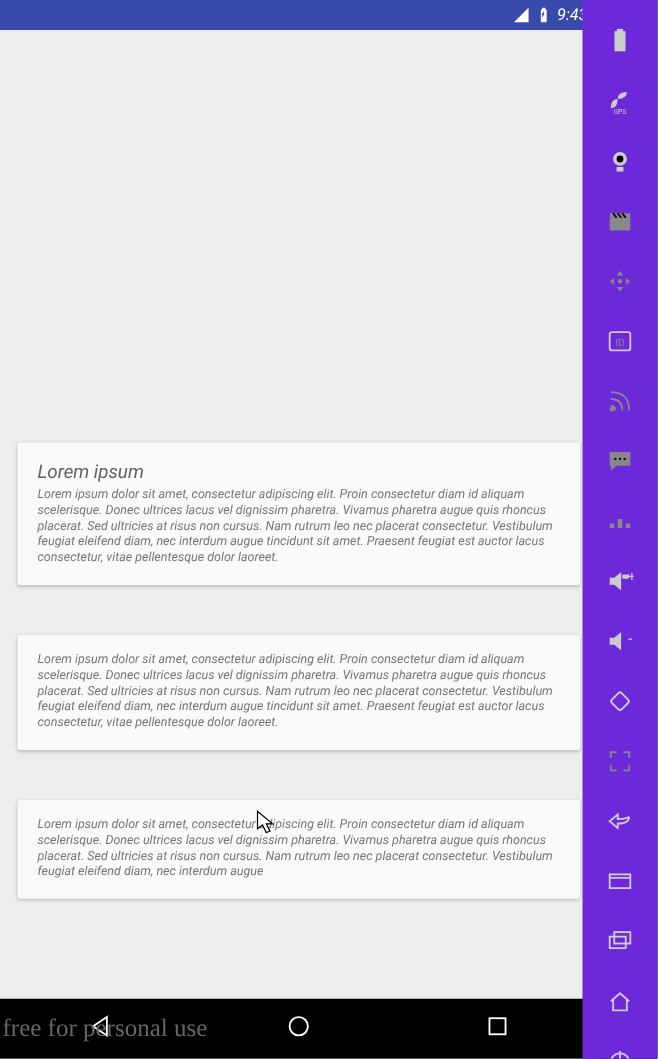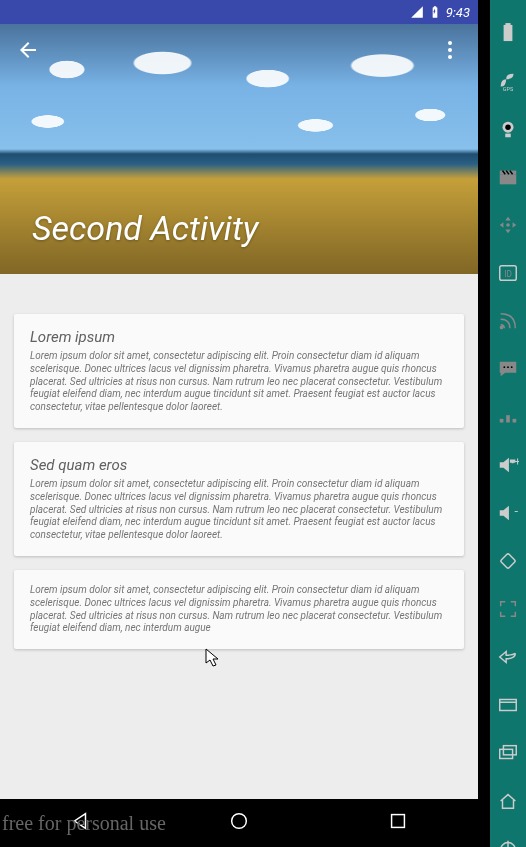--- a/index.html
+++ b/index.html
@@ -9,22 +9,22 @@
     height: 847px;
     font-family: Roboto, Arial, sans-serif;
     background: #000;
     overflow: hidden;
     position: relative;
   }
   
   .emu-bar {
     position: absolute;
     top: 0; right: 0; bottom: 0;
-    width: 36px;
-    background: #0f766e;
+    width: 60px;
+    background: #6d28d9;
     display: flex;
     flex-direction: column;
     align-items: center;
     gap: 26px;
     padding-top: 22px;
     color: #ccc;
   }
   .emu-icon { width: 22px; height: 22px; display:flex; align-items:center; justify-content:center; }
   .emu-icon svg { width: 22px; height: 22px; stroke:#ccc; fill:none; stroke-width:1.6; }
   
@@ -99,20 +99,21 @@
     background:#ededed;
     padding: 40px 14px 14px;
     overflow: hidden;
   }
   .card {
     background:#fafafa;
     border-radius:2px;
     box-shadow: 0 1px 3px rgba(0,0,0,0.2);
     padding: 14px 16px;
     margin-bottom: 14px;
+    margin-top: 40px;
   }
   .card-title {
     color:#616161;
     font-size:15px;
     margin-bottom: 4px;
   }
   .card-body {
     color:#757575;
     font-size:10px;
     line-height:1.28;
@@ -148,45 +149,27 @@
   <div class="status-bar">
     <svg viewBox="0 0 24 24">
         <path d="M2 22L22 2V22z"></path>
       </svg>
     <svg viewBox="0 0 24 24">
         <path d="M15 4h-1V2h-4v2H9a1 1 0 0 0-1 1v16a1 1 0 0 0 1 1h6a1 1 0 0 0 1-1V5a1 1 0 0 0-1-1zm-2 6l-3 6v-4H9l3-6v4h1z"></path>
       </svg>
     <span>9:43</span>
   </div>
 
-  <div class="hero">
-    <div class="hero-toolbar">
-      <span>
-        <svg viewBox="0 0 24 24">
-            <path d="M20 11H7.8l5.6-5.6L12 4l-8 8 8 8 1.4-1.4L7.8 13H20z"></path>
-          </svg>
-      </span>
-      <span>
-        <svg viewBox="0 0 24 24">
-            <circle cx="12" cy="5" r="2"></circle>
-            <circle cx="12" cy="12" r="2"></circle>
-            <circle cx="12" cy="19" r="2"></circle>
-          </svg>
-      </span>
-    </div>
-    <div class="hero-title">Second Activity</div>
-  </div>
 
   <div class="content">
     <div class="card">
       <div class="card-title">Lorem ipsum</div>
       <div class="card-body">Lorem ipsum dolor sit amet, consectetur adipiscing elit. Proin consectetur diam id aliquam scelerisque. Donec ultrices lacus vel dignissim pharetra. Vivamus pharetra augue quis rhoncus placerat. Sed ultricies at risus non cursus. Nam rutrum leo nec placerat consectetur. Vestibulum feugiat eleifend diam, nec interdum augue tincidunt sit amet. Praesent feugiat est auctor lacus consectetur, vitae pellentesque dolor laoreet.</div>
     </div>
     <div class="card">
-      <div class="card-title">Sed quam eros</div>
       <div class="card-body">Lorem ipsum dolor sit amet, consectetur adipiscing elit. Proin consectetur diam id aliquam scelerisque. Donec ultrices lacus vel dignissim pharetra. Vivamus pharetra augue quis rhoncus placerat. Sed ultricies at risus non cursus. Nam rutrum leo nec placerat consectetur. Vestibulum feugiat eleifend diam, nec interdum augue tincidunt sit amet. Praesent feugiat est auctor lacus consectetur, vitae pellentesque dolor laoreet.</div>
     </div>
     <div class="card">
       <div class="card-body">Lorem ipsum dolor sit amet, consectetur adipiscing elit. Proin consectetur diam id aliquam scelerisque. Donec ultrices lacus vel dignissim pharetra. Vivamus pharetra augue quis rhoncus placerat. Sed ultricies at risus non cursus. Nam rutrum leo nec placerat consectetur. Vestibulum feugiat eleifend diam, nec interdum augue</div>
     </div>
   </div>
 
   <div class="navbar">
     <span>
       <svg viewBox="0 0 24 24">

